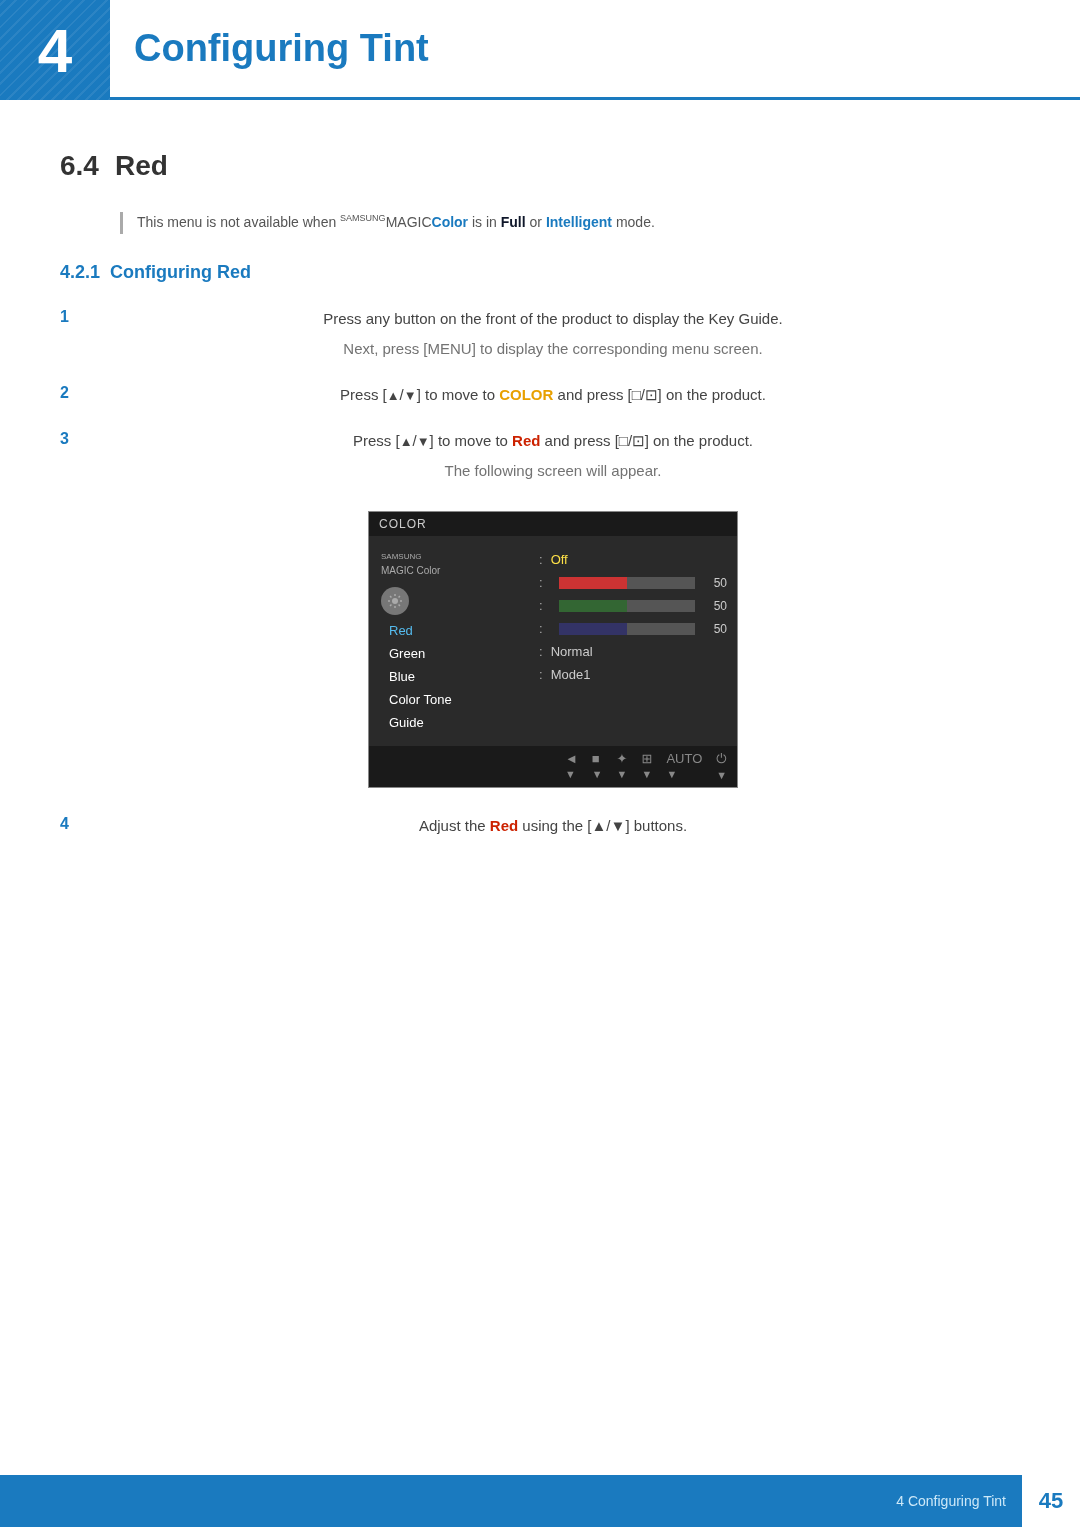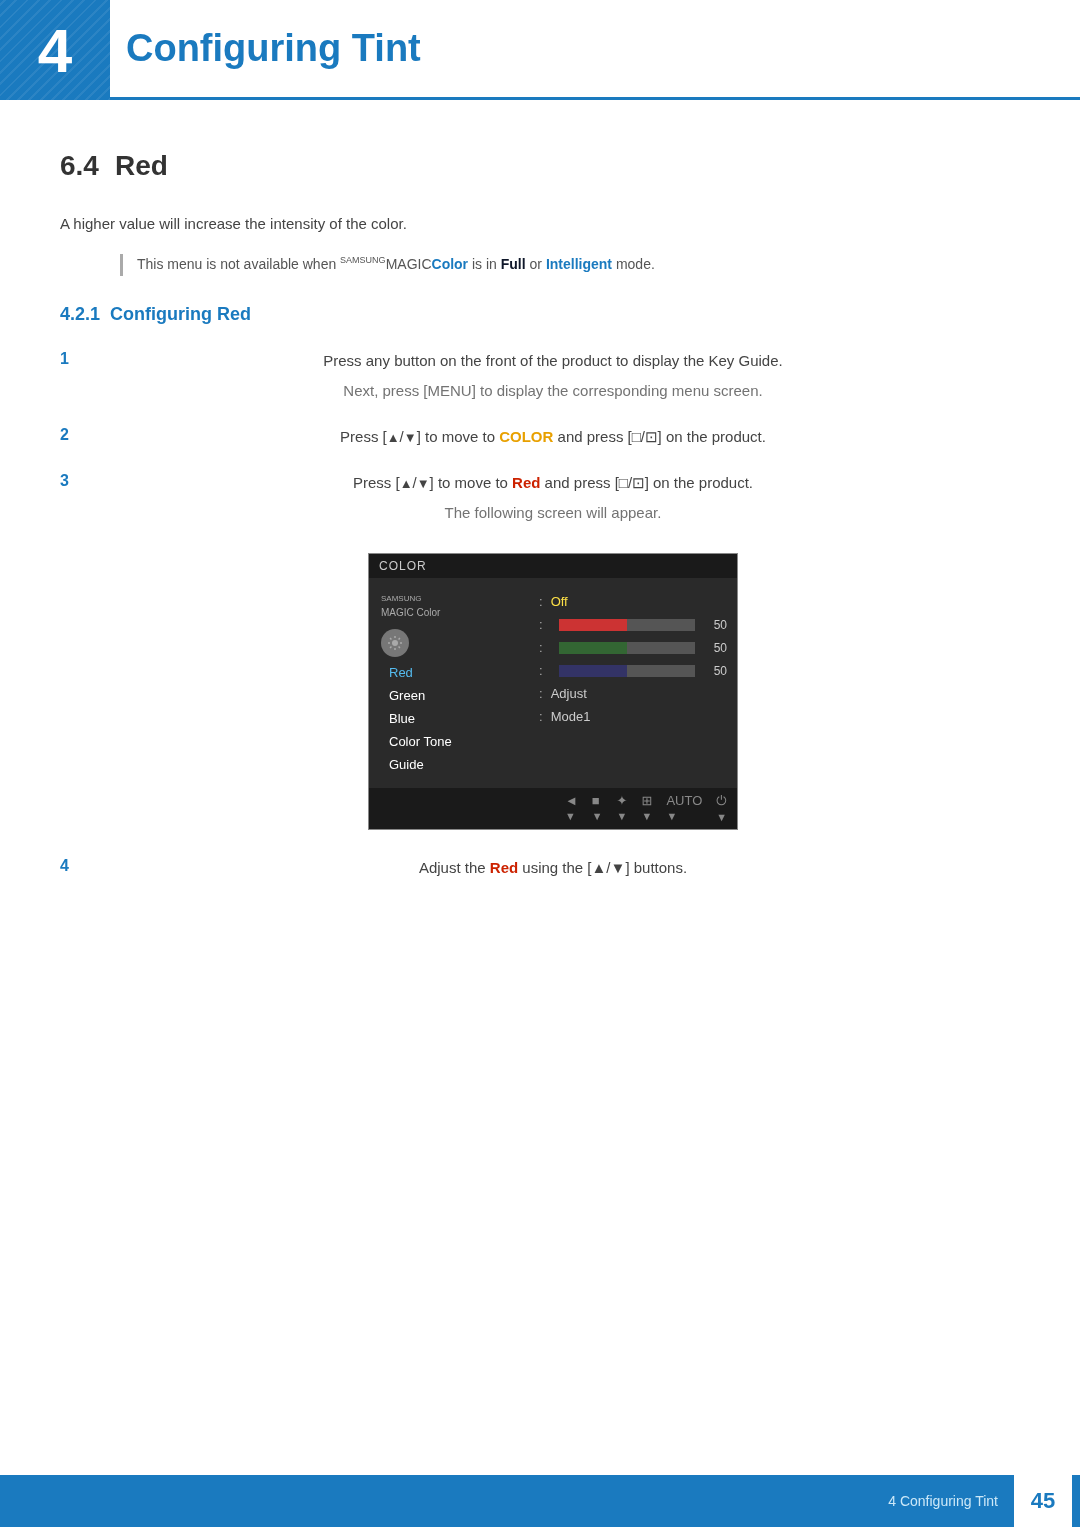--- a/index.html
+++ b/index.html
@@ -48,21 +48,21 @@
       color: white;
       font-size: 62px;
       font-weight: bold;
       position: relative;
       z-index: 1;
     }
 
     .chapter-title-area {
       display: flex;
       align-items: center;
-      padding-left: 16px;
+      padding-left: 24px;
       border-bottom: 3px solid #1a7abf;
       flex: 1;
     }
 
     .chapter-title {
       font-size: 38px;
       font-weight: bold;
       color: #1a7abf;
     }
 
@@ -319,21 +319,21 @@
     .page-footer {
       position: absolute;
       bottom: 0;
       left: 0;
       right: 0;
       height: 52px;
       background: #1a7abf;
       display: flex;
       align-items: center;
       justify-content: flex-end;
-      padding-right: 8px;
+      padding-right: 0;
     }
 
     .footer-text {
       color: #cce8f8;
       font-size: 14px;
       margin-right: 0;
       padding-right: 16px;
     }
 
     .footer-page-num {
@@ -373,21 +373,20 @@
     <span class="chapter-title">Configuring Tint</span>
   </div>
 </div>
 
 <div class="content">
 
   <h2 class="section-title">
     <span class="section-num">6.4</span><span>Red</span>
   </h2>
 
-  <p class="body-text">A higher value will increase the intensity of the color.</p>
 
   <div class="note-box">
     <div class="note-line"></div>
     <p class="note-text">
       <span>This menu is not available when </span><span class="magic-color-inline"><sup class="magic-top">SAMSUNG</sup><span>MAGIC</span></span><span class="magic-color-link">Color</span><span> is in </span><strong class="full-text">Full</strong><span> or </span><strong class="intelligent-text">Intelligent</strong><span> mode.</span>
     </p>
   </div>
 
   <h3 class="subsection-title">
     <span>4.2.1</span>&nbsp;&nbsp;<span>Configuring Red</span>
@@ -477,21 +476,21 @@
           <div class="monitor-value-row">
             <span class="colon" style="color:#aaa;margin-right:8px;">:</span>
             <div class="monitor-bar-container">
               <div class="monitor-bar-fill blue-bar" style="width:50%;"></div>
             </div>
             <span class="monitor-bar-value">50</span>
           </div>
 
           <div class="monitor-text-row">
             <span class="colon">:</span>
-            <span>Adjust</span>
+            <span>Normal</span>
           </div>
 
           <div class="monitor-text-row">
             <span class="colon">:</span>
             <span>Mode1</span>
           </div>
         </div>
       </div>
 
       <div class="monitor-bottom-bar">

